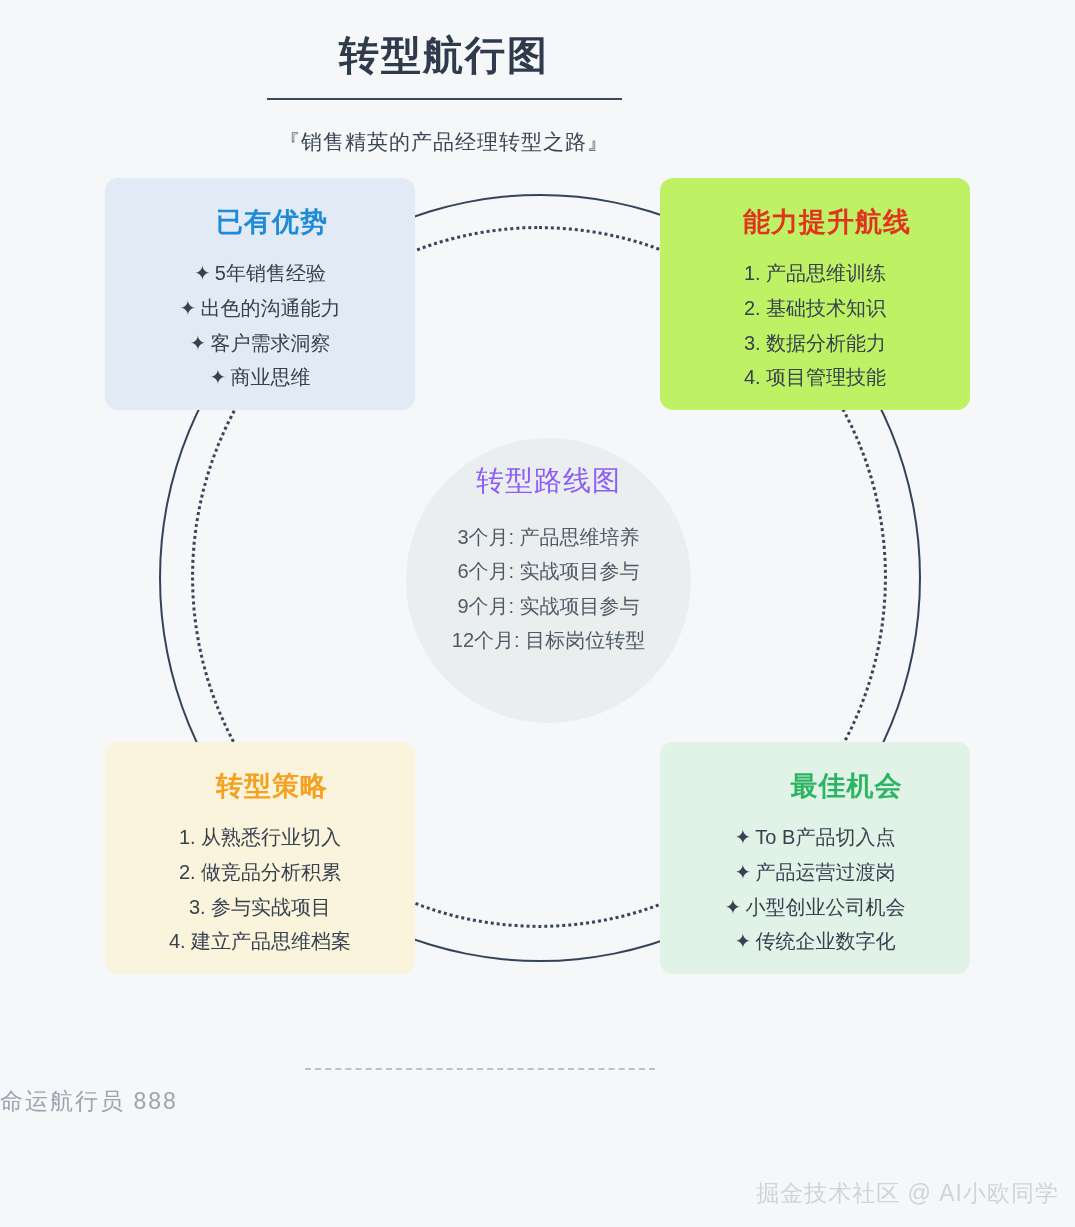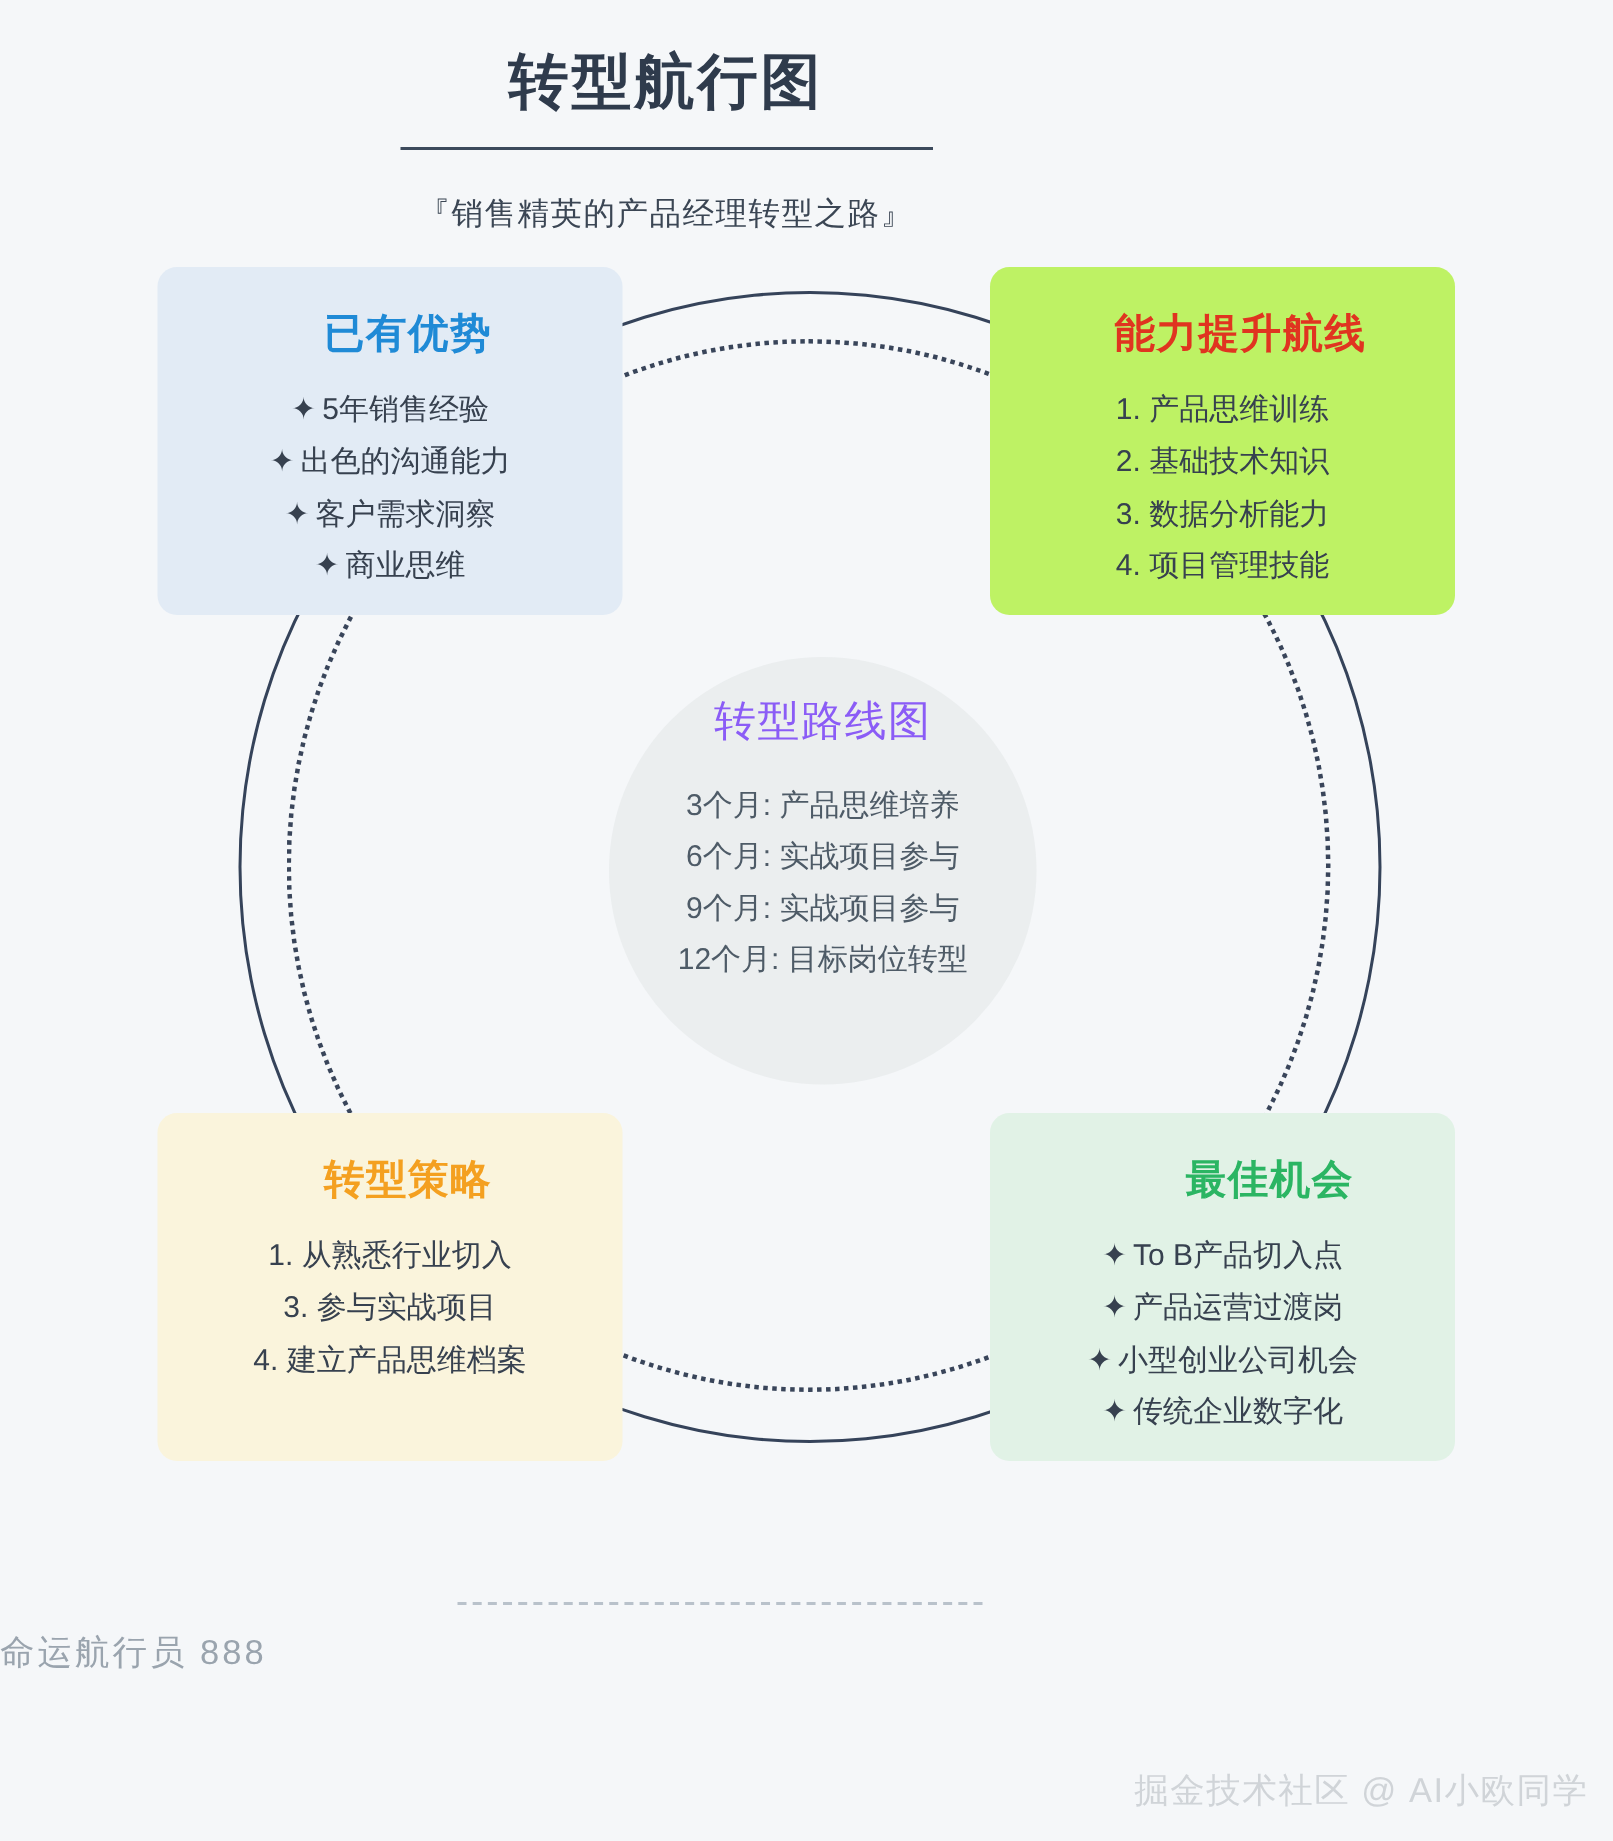--- a/index.html
+++ b/index.html
@@ -225,20 +225,21 @@
       <li>2. 基础技术知识</li>
       <li>3. 数据分析能力</li>
       <li>4. 项目管理技能</li>
     </ul>
   </div>
 
   <div class="card card-bl">
     <div class="card-title">转型策略</div>
     <ul class="card-list">
       <li>1. 从熟悉行业切入</li>
+      <li>2. 做竞品分析积累</li>
       <li>3. 参与实战项目</li>
       <li>4. 建立产品思维档案</li>
     </ul>
   </div>
 
   <div class="card card-br">
     <div class="card-title">最佳机会</div>
     <ul class="card-list">
       <li><span class="bullet-star">✦</span><span>To B产品切入点</span></li>
       <li><span class="bullet-star">✦</span><span>产品运营过渡岗</span></li>

